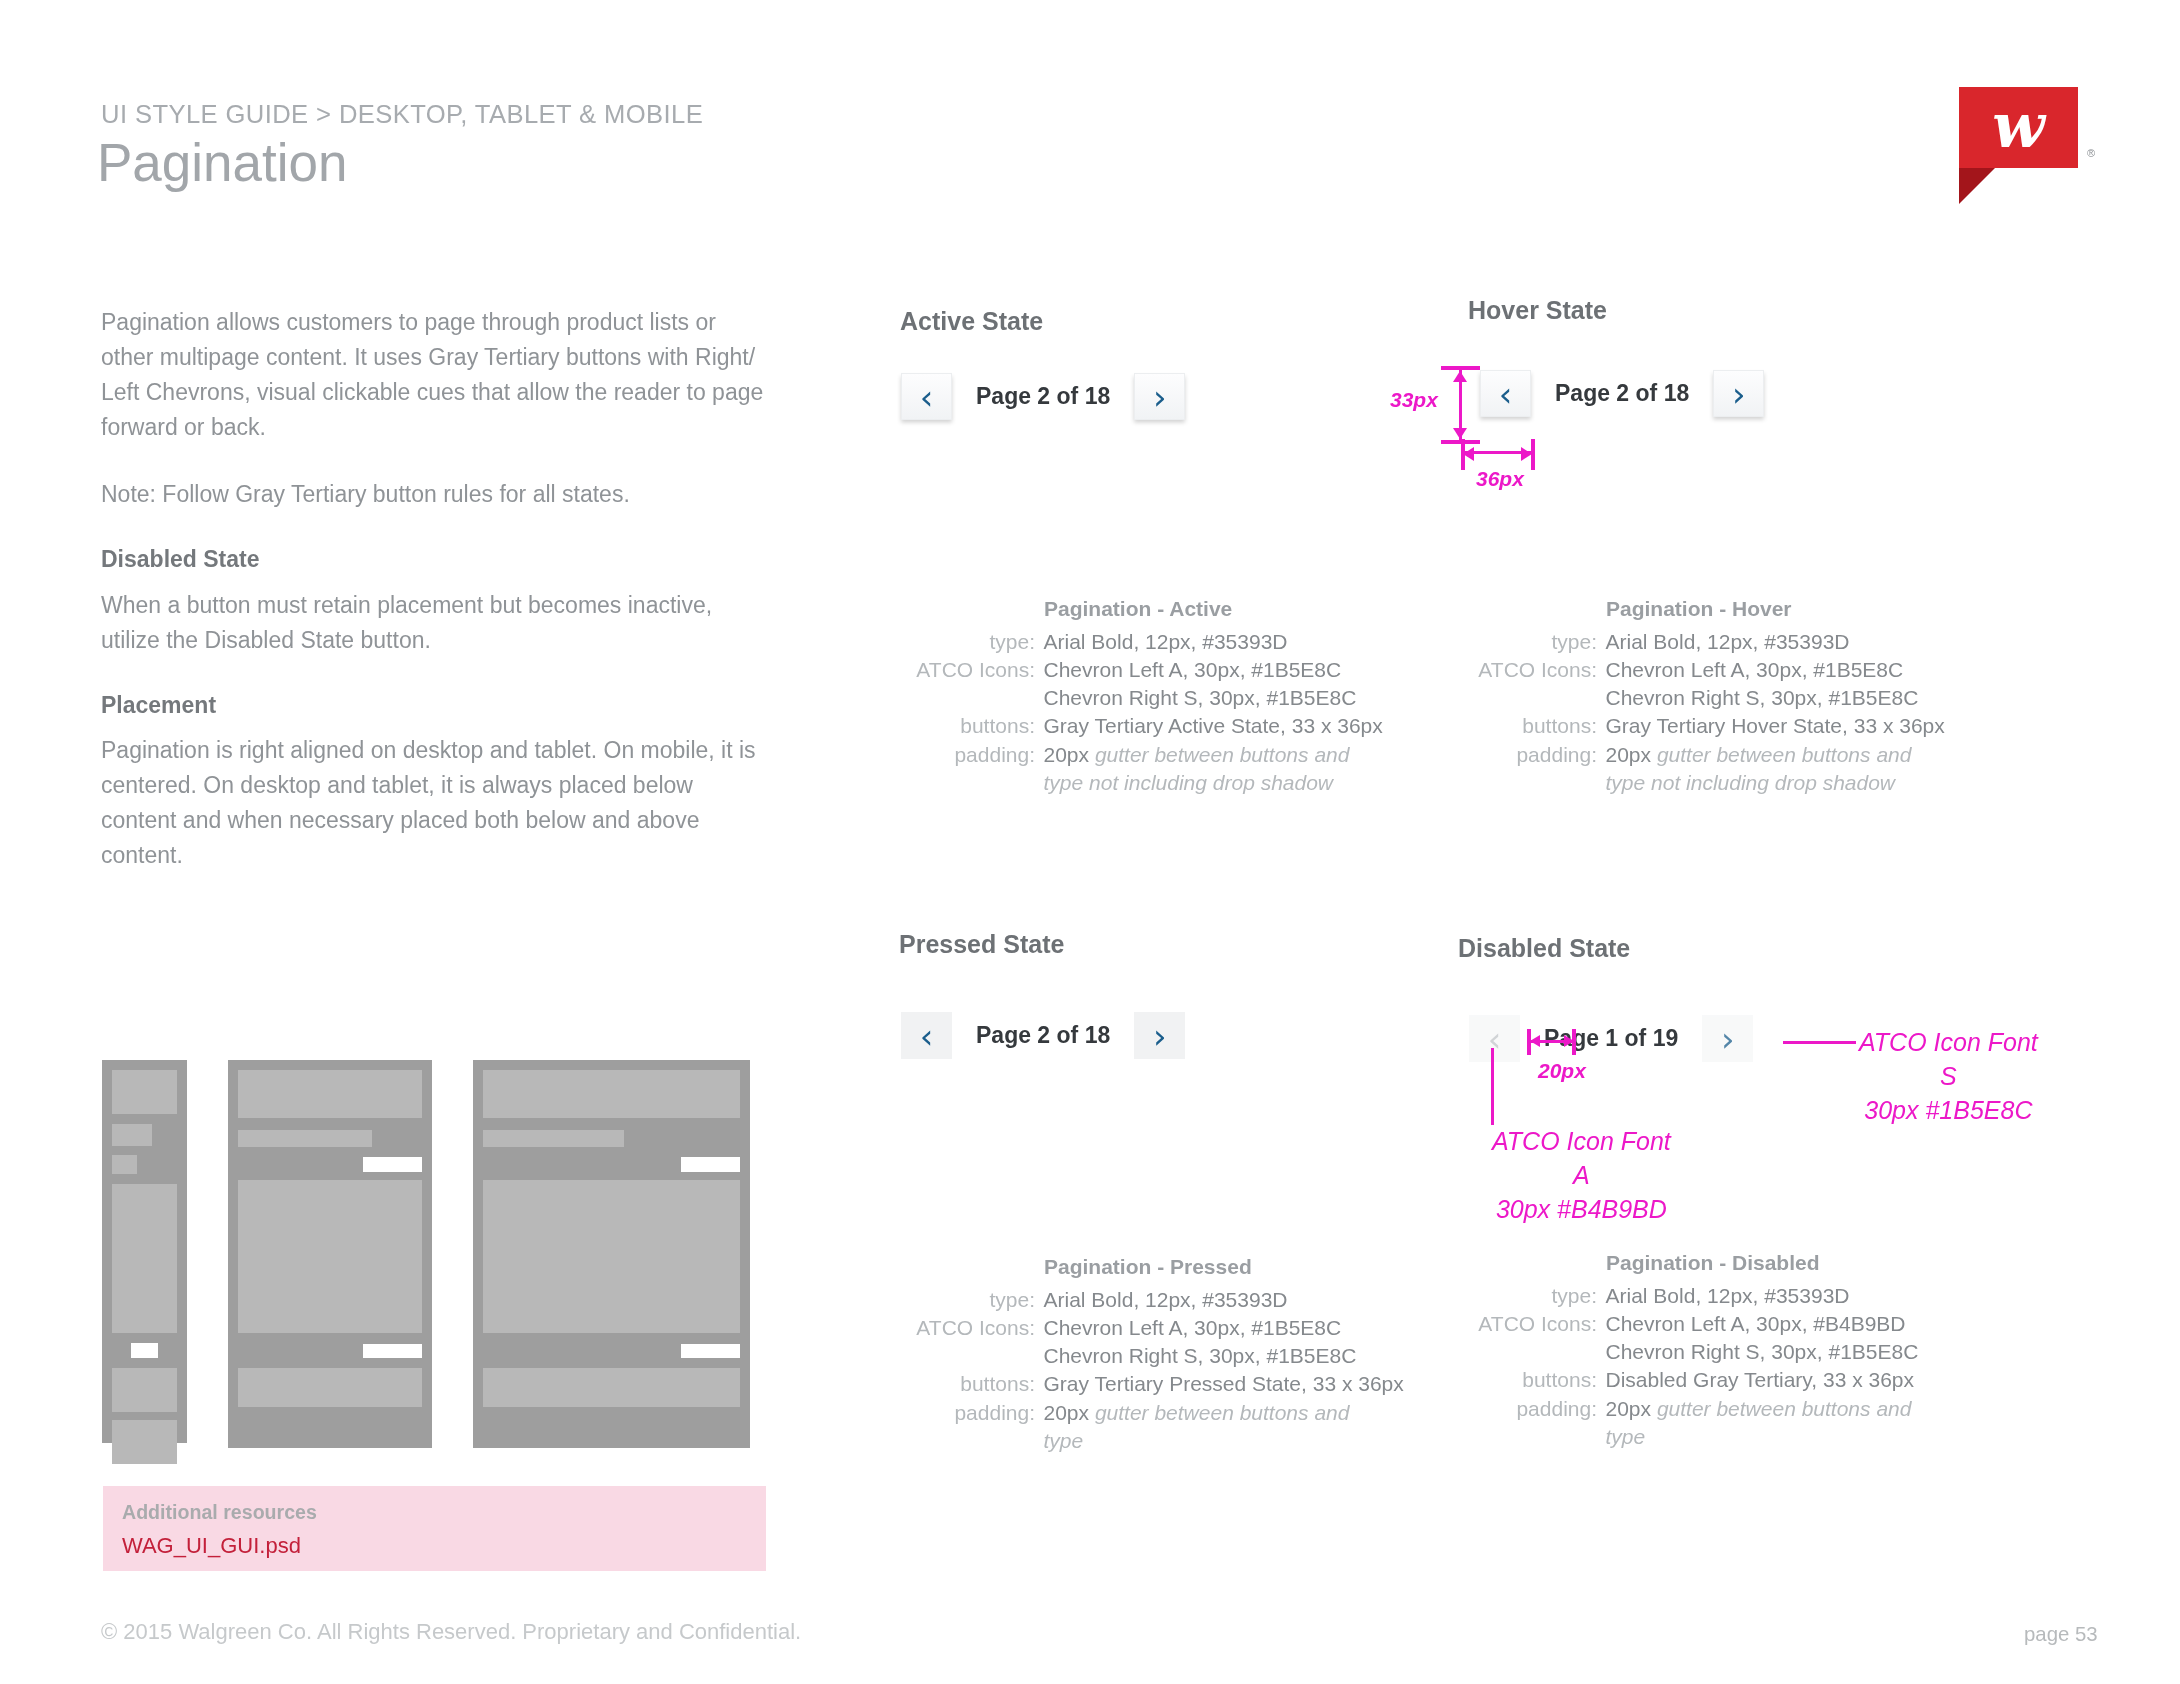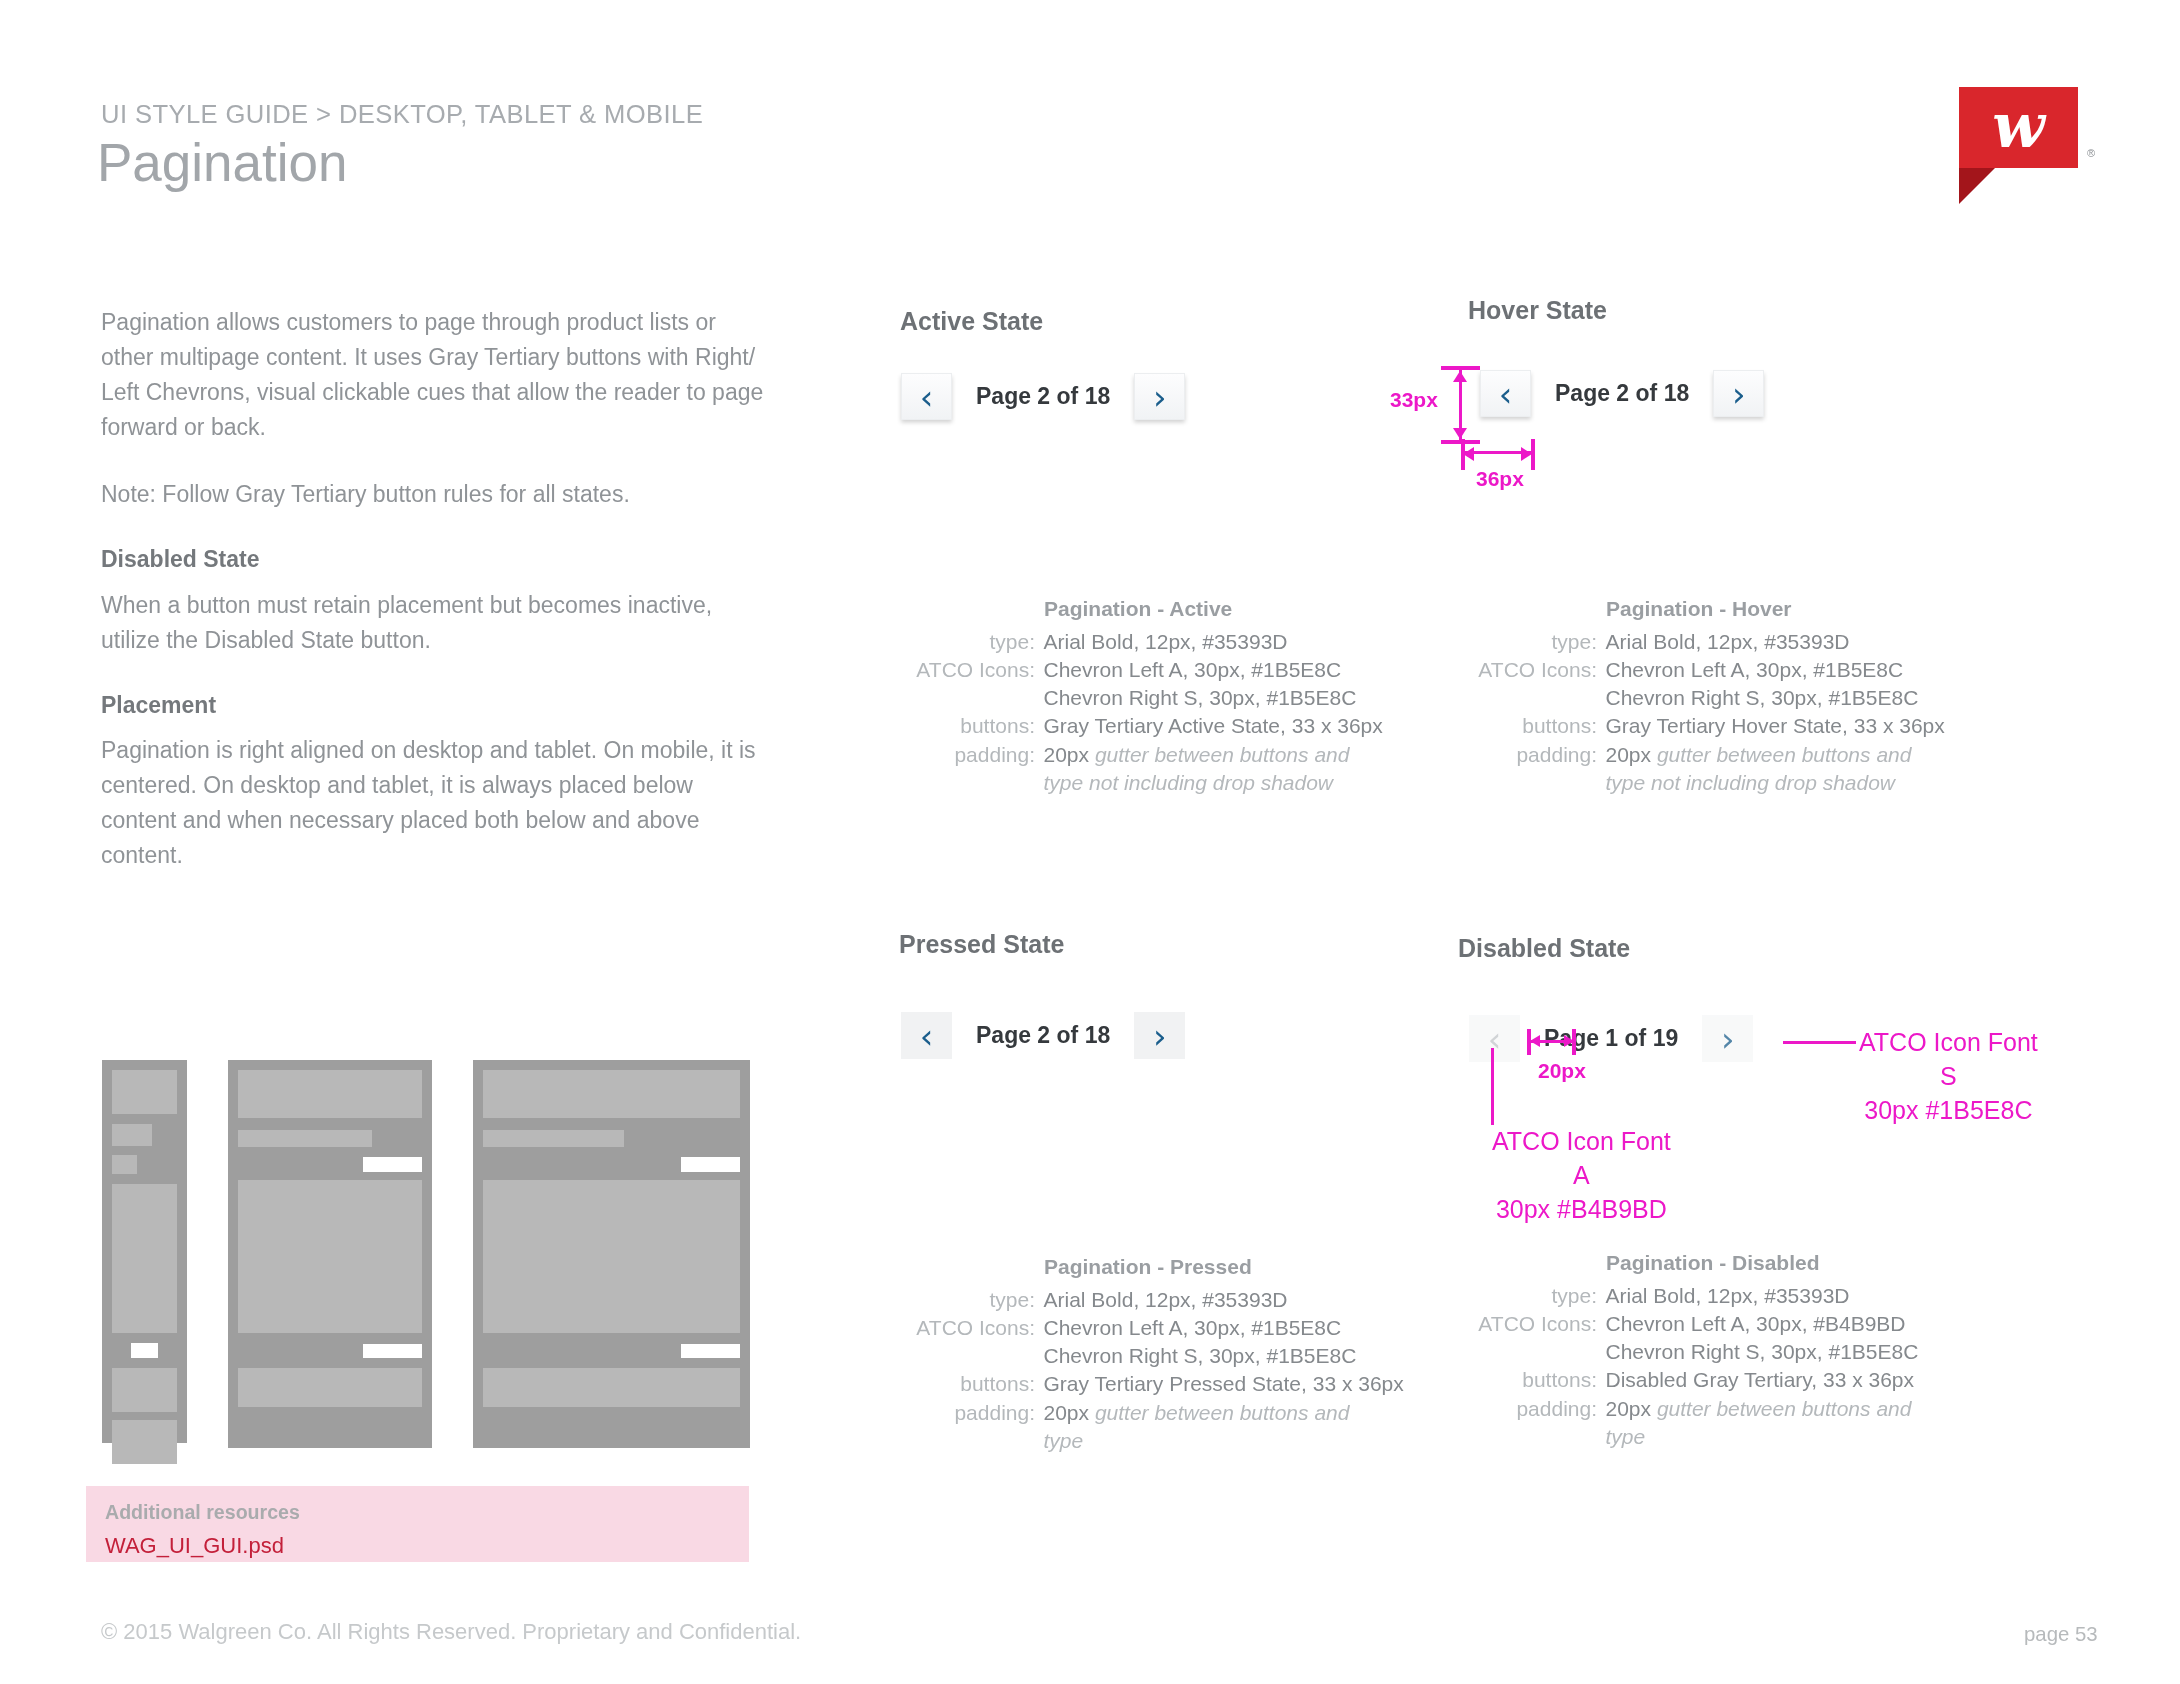--- a/index.html
+++ b/index.html
@@ -131,24 +131,24 @@
   }
   .wf-row {
     display: flex;
     justify-content: flex-end;
     width: 100%;
   }
 
   
   .resources {
     position: absolute;
-    left: 86px;
+    left: 103px;
     top: 1486px;
     width: 663px;
-    height: 76px;
+    height: 85px;
     background: #f9d9e4;
     padding: 15.3px 19px;
     box-sizing: border-box;
   }
   .resources-title {
     font-size: 19.6px;
     color: #a9abad;
     font-weight: 700;
     margin-bottom: 8.5px;
   }
@@ -234,21 +234,21 @@
     color: #35393d;
     white-space: nowrap;
   }
 
   #pager-active   { left: 901px; top: 373px; }
   #pager-hover    { left: 1480px; top: 370px; }
   #pager-pressed  { left: 901px; top: 1012px; }
   #pager-disabled { left: 1469px; top: 1015px; }
 
   
-  .mg { position: absolute; color: #ec18c8; }
+  .mg { position: absolute; color: #ec18c8; font-style: italic; }
   .mg-text {
     font-size: 21px;
     font-weight: 700;
     white-space: nowrap;
     color: #ec18c8;
   }
   .mg-callout {
     font-size: 25px;
     font-weight: 400;
     color: #ec18c8;

